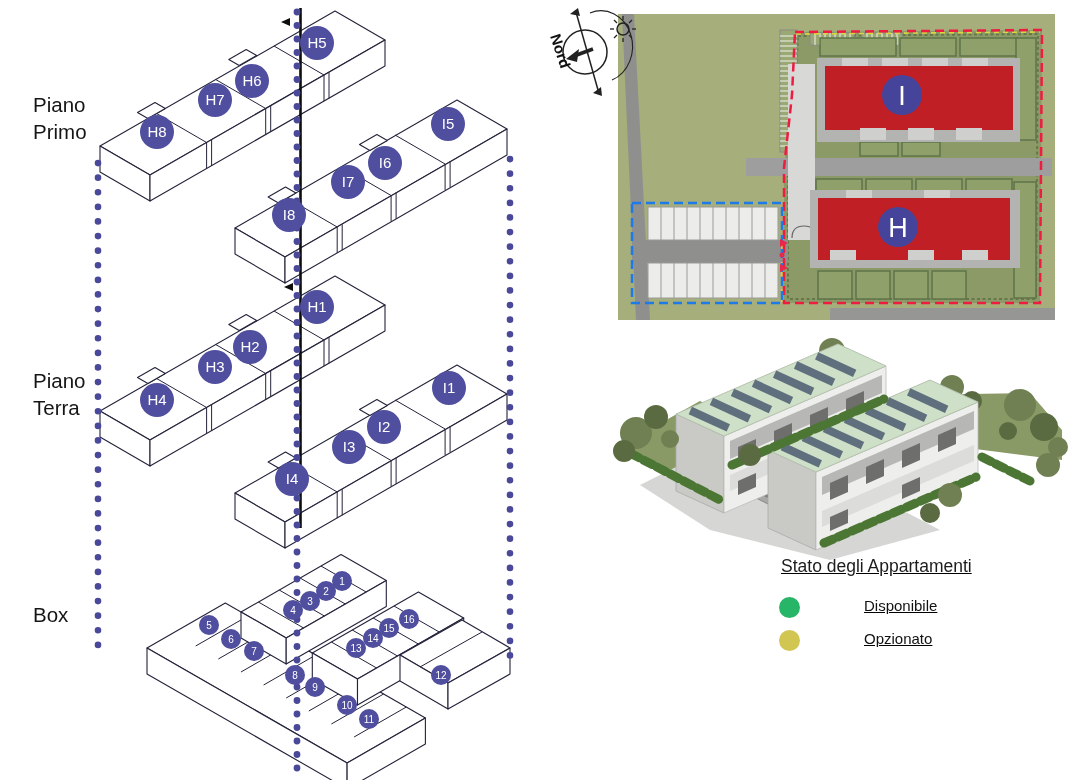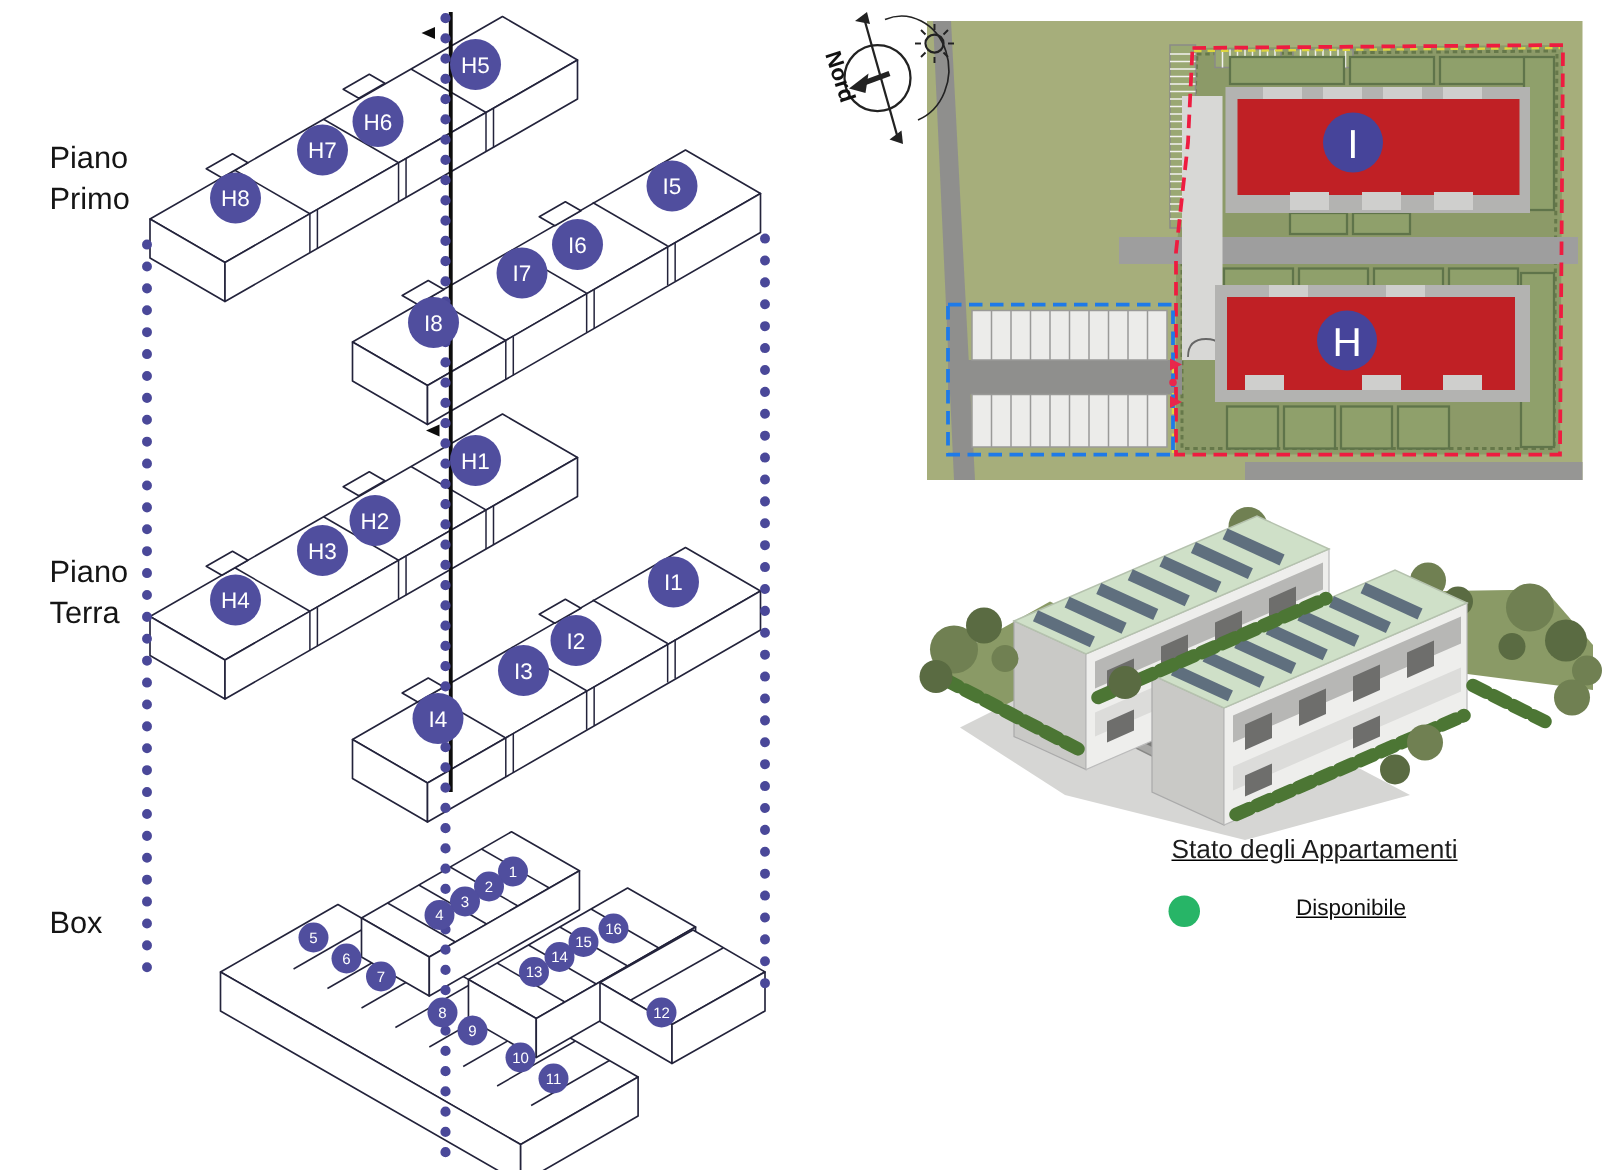--- a/index.html
+++ b/index.html
@@ -525,15 +525,19 @@
       <circle cx="448" cy="130" r="12"></circle>
     </g>
   </svg>
 
   <div class="legend">
     <div class="legend-title">Stato degli Appartamenti</div>
     <div class="legend-row">
       <span class="legend-swatch" style="background-color: rgb(39, 181, 103);"></span>
       <span class="legend-label">Disponibile</span>
     </div>
+    <div class="legend-row">
+      <span class="legend-swatch" style="background-color: rgb(210, 198, 83);"></span>
+      <span class="legend-label">Opzionato</span>
+    </div>
   </div>
 
 </div>
 
 </body></html>

